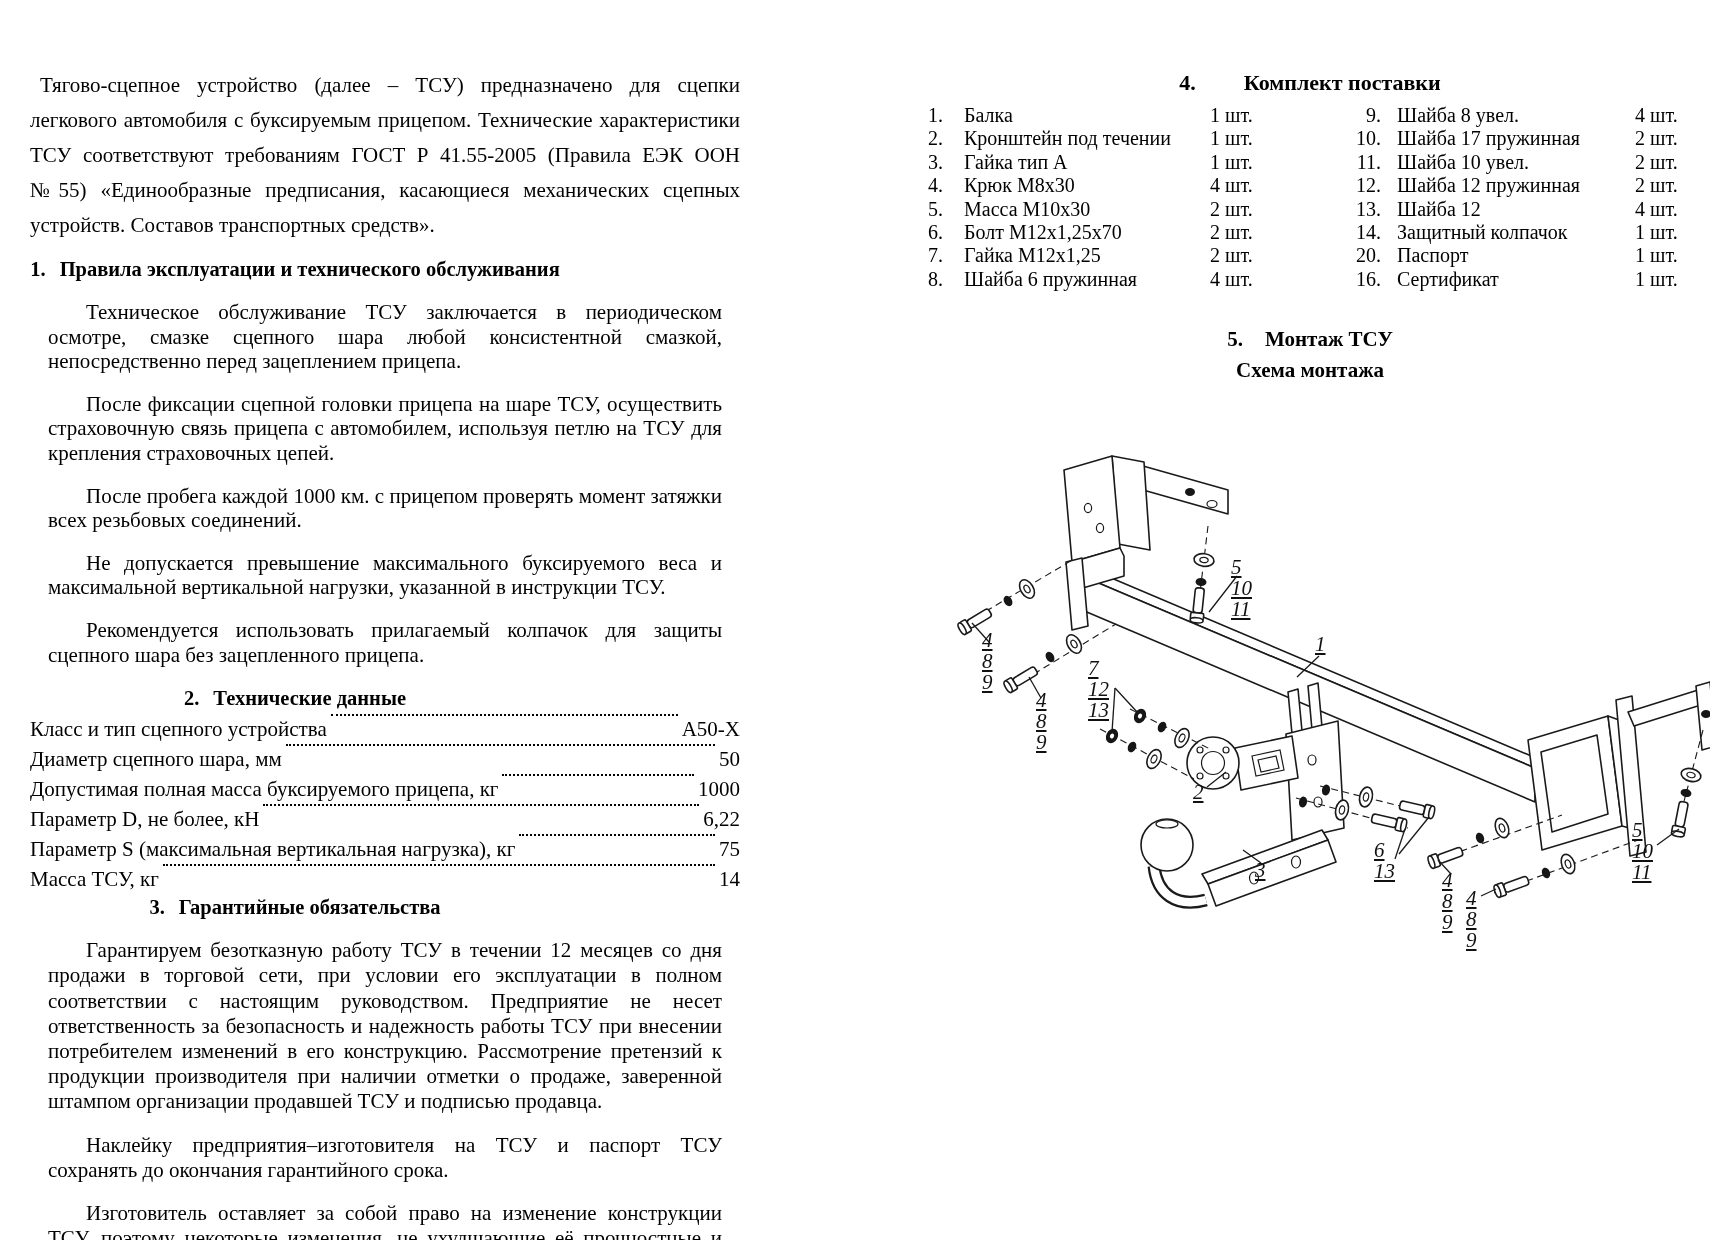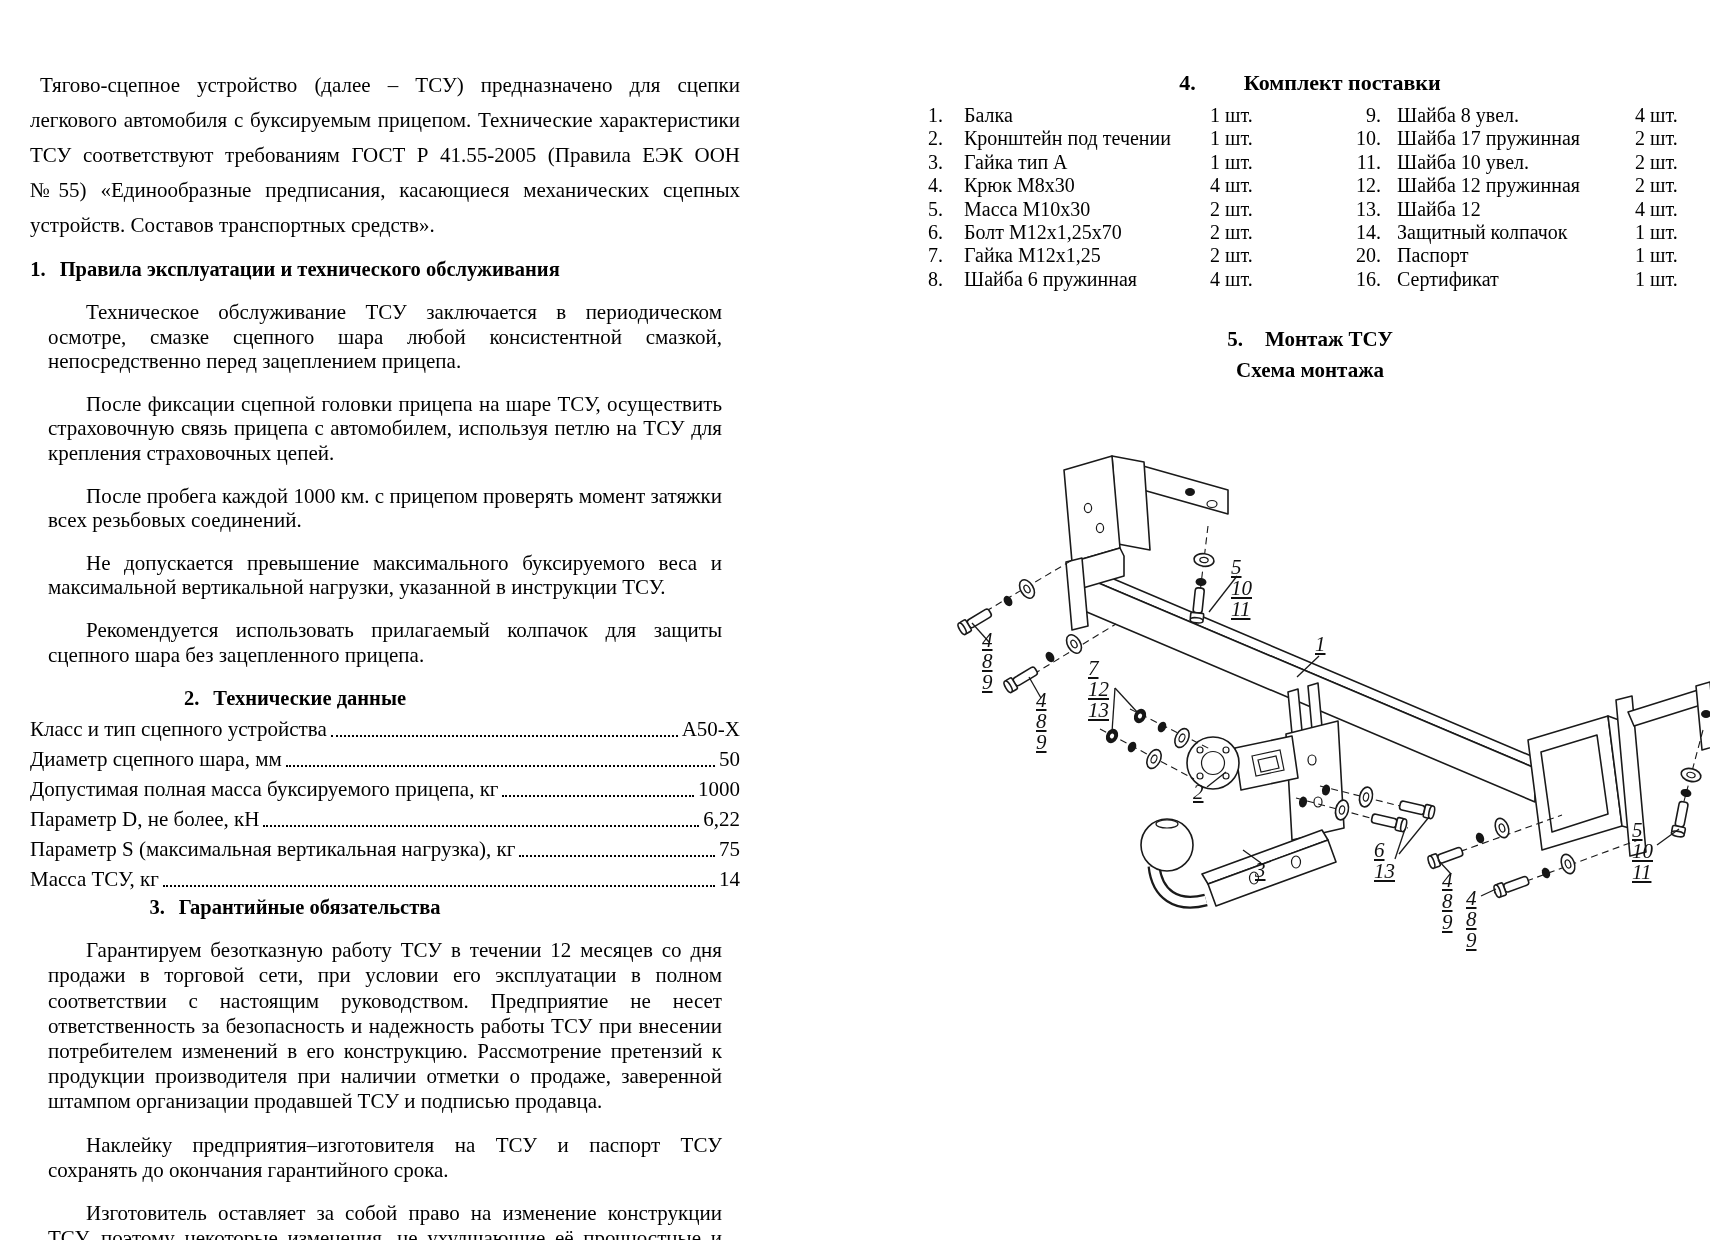--- a/index.html
+++ b/index.html
@@ -9,21 +9,21 @@
   .leftcol{position:absolute;left:30px;top:68px;width:710px;font-size:21px;text-align:justify;}
   .intro{margin:0;line-height:35px;text-indent:10px;}
   .sec-title{font-weight:bold;font-size:20.5px;width:530px;display:flex;justify-content:center;
              gap:14px;white-space:nowrap;line-height:26px;}
   .t1{margin:13px 0 4px 0;}
   .t2{margin:8px 0 3px 0;}
   .t3{margin:0 0 5px 0;}
   .paras p{margin:18px;line-height:24.6px;text-indent:38px;}
   .sec3-paras p{line-height:25.2px;}
   .techdata{width:710px;}
-  .tdrow{display:flex;align-items:flex-end;line-height:30px;font-size:21px;}
+  .tdrow{display:flex;align-items:flex-start;line-height:30px;font-size:21px;}
   .tdlabel{white-space:nowrap;}
   .tdlead{flex:1;border-bottom:2.2px dotted #000;margin:0 4px 7px 4px;min-width:20px;}
   .tdvalue{white-space:nowrap;}
   
   .rhead{position:absolute;left:890px;width:840px;font-weight:bold;}
   .rh4{top:70px;font-size:22px;display:flex;justify-content:center;gap:48px;}
   .rh5{top:327px;font-size:21px;display:flex;justify-content:center;gap:22px;}
   .rhs{top:358px;font-size:21px;text-align:center;}
   .plist{position:absolute;font-size:20px;}
   .plist-left{left:928px;top:104px;width:334px;}

